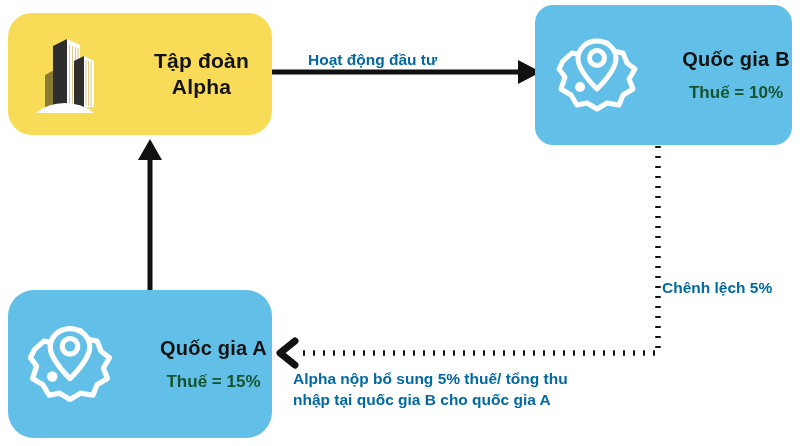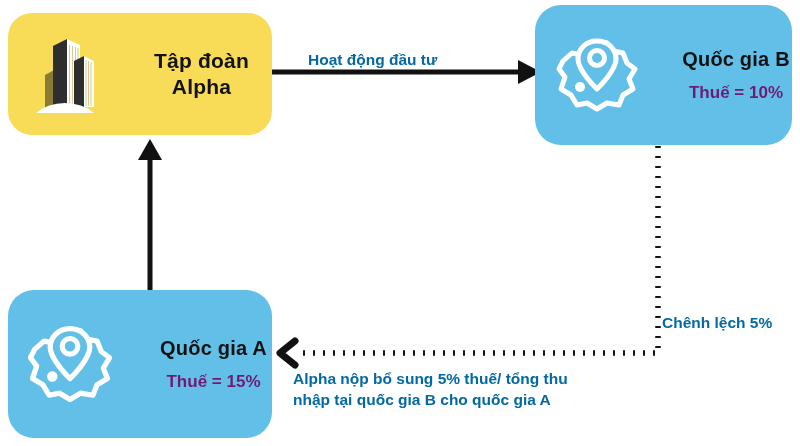--- a/index.html
+++ b/index.html
@@ -36,21 +36,21 @@
     background: #F8DB57;
     border-radius: 24px;
     padding-left: 26px;
   }
   .box-country-b {
     left: 535px;
     top: 5px;
     width: 257px;
     height: 140px;
     background: #62C0E8;
-    border-radius: 26px;
+    border-radius: 18px;
     padding-left: 14px;
   }
   .box-country-a {
     left: 8px;
     top: 290px;
     width: 264px;
     height: 148px;
     background: #62C0E8;
     border-radius: 26px;
     padding-left: 12px;
@@ -68,21 +68,21 @@
     color: #121212;
     letter-spacing: 0.2px;
     line-height: 1.22;
     text-align: center;
     white-space: pre-line;
   }
   .title-corp { font-size: 21px; }
   .title-country { font-size: 20px; }
   .subtitle {
     font-weight: bold;
-    color: #701a75;
+    color: #14532d;
     font-size: 17px;
     text-align: center;
     margin-top: 12px;
   }
 
   
   .icon-wrap {
     flex: 0 0 auto;
     display: block;
     line-height: 0;
@@ -111,21 +111,20 @@
   .lbl-register {
     left: 22px;
     top: 176px;
     width: 124px;
     text-align: center;
   }
   .lbl-diff {
     left: 662px;
     top: 278px;
     text-align: center;
-    margin-top: 35px;
   }
   .lbl-bottom {
     left: 293px;
     top: 369px;
     width: 500px;
     text-align: left;
   }
 </style>
 </head>
 <body>

